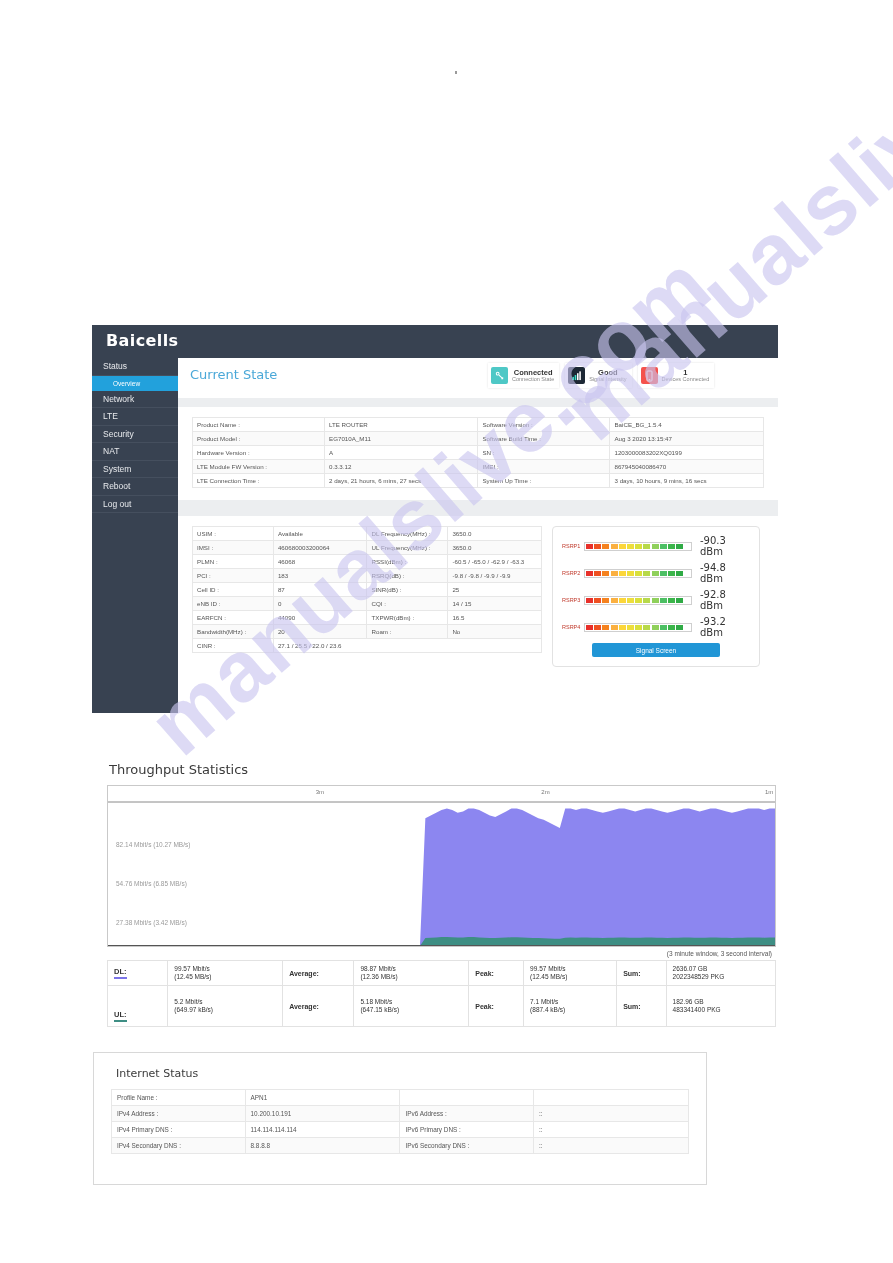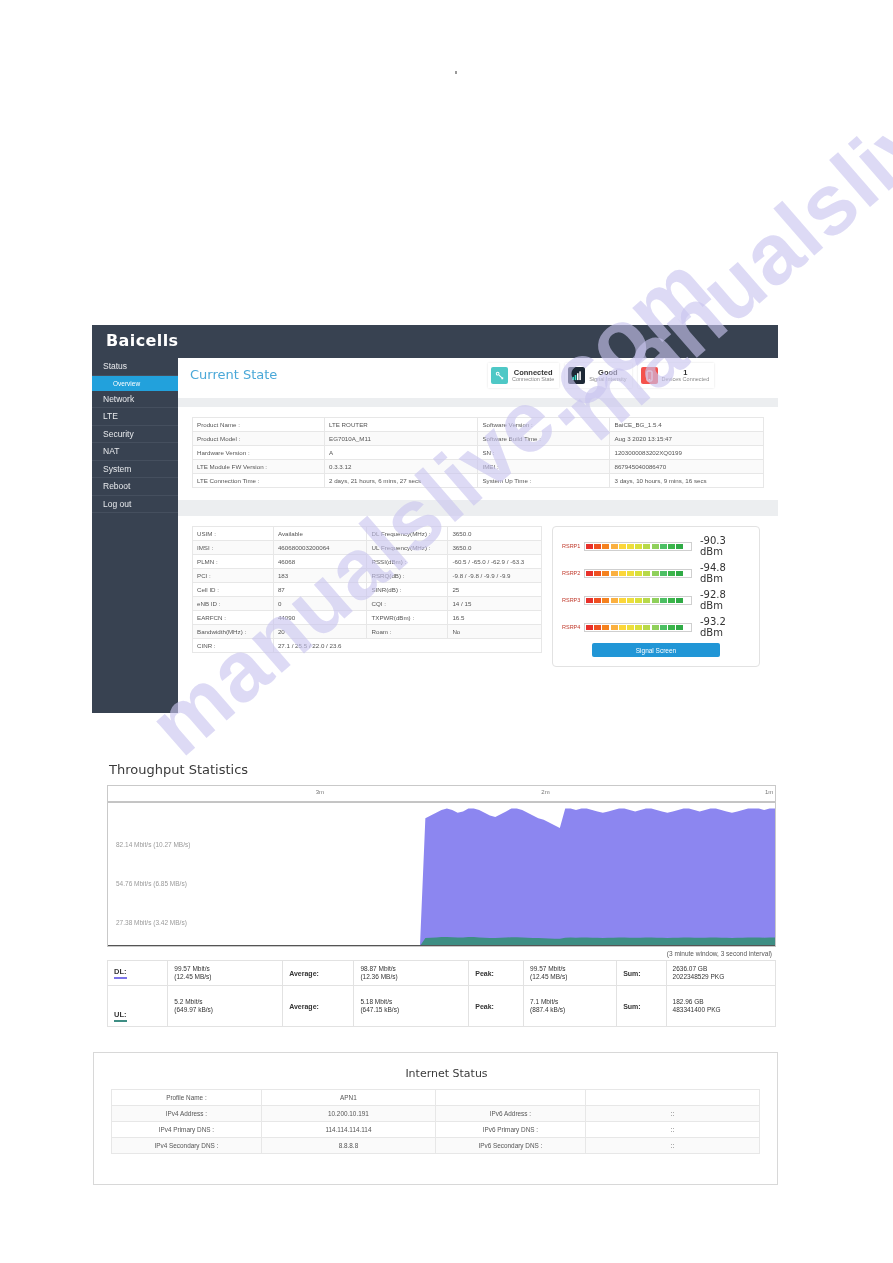--- a/index.html
+++ b/index.html
@@ -121,21 +121,21 @@
   .chart-note{position:absolute;right:3px;bottom:-11px;font-size:6.5px;color:#555;}
 
   table.tp-tab{border-collapse:collapse;width:669px;margin-top:13px;table-layout:fixed;}
   table.tp-tab td{border:1px solid #e2e2e2;padding:4px 6px;font-size:6.5px;color:#333;vertical-align:middle;}
   .dir{font-weight:700;font-size:7.5px;border-bottom:2px solid #7b74e8;display:inline-block;padding-bottom:1px;}
   .dir.ul{border-bottom-color:#3e8e84;margin-top:20px;}
   .lbl-b{font-weight:700;font-size:7px;}
   .two-line span{display:block;line-height:1.25;}
 
   
-  .inet{position:absolute;left:93px;top:1052px;width:685px;height:133px;border:1px solid #d8d8d8;background:#fff;box-sizing:border-box;z-index:10;text-align:center;}
+  .inet{position:absolute;left:93px;top:1052px;width:614px;height:133px;border:1px solid #d8d8d8;background:#fff;box-sizing:border-box;z-index:10;}
   .inet h3{margin:14px 0 9px 22px;font-size:11px;font-weight:400;color:#3a3a3a;font-family:"DejaVu Sans",sans-serif;}
   .inet .tw{padding:0 17px;}
   .inet table.kv td{font-size:6.4px;padding:4px 5px;}
 </style>
 </head>
 <body>
 
 <div class="page">
 
   <div class="tiny-dot"></div>

